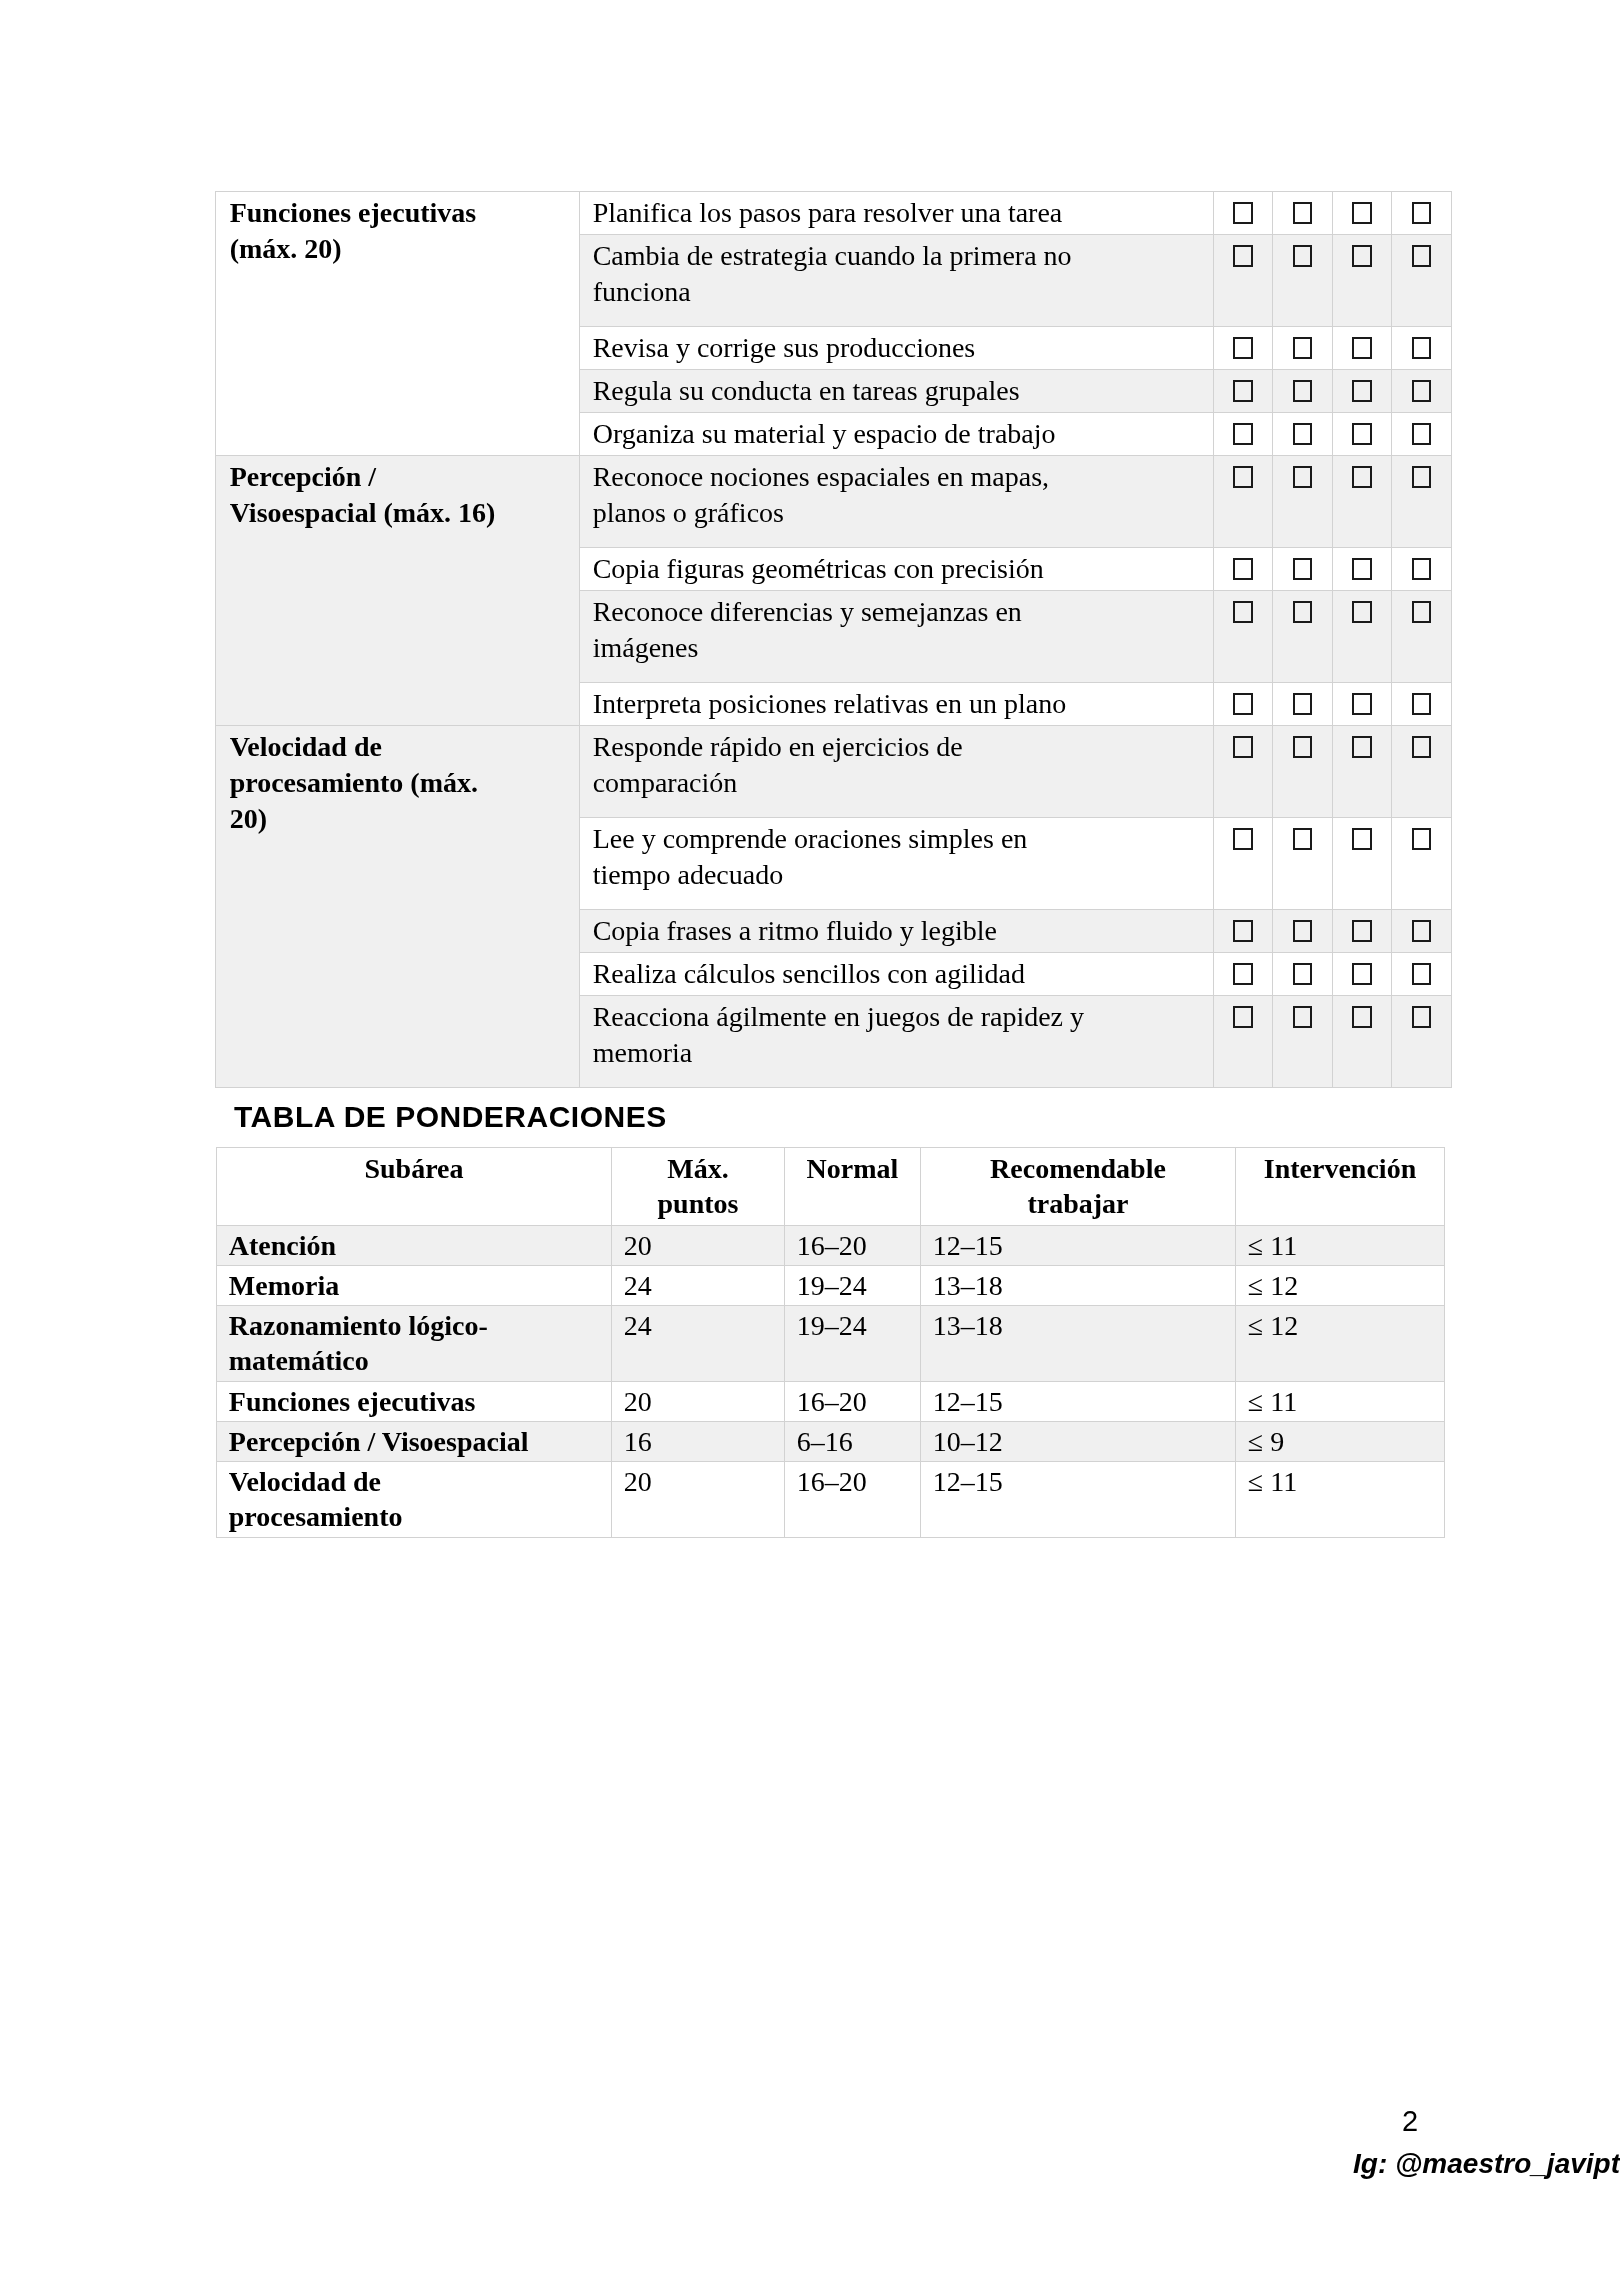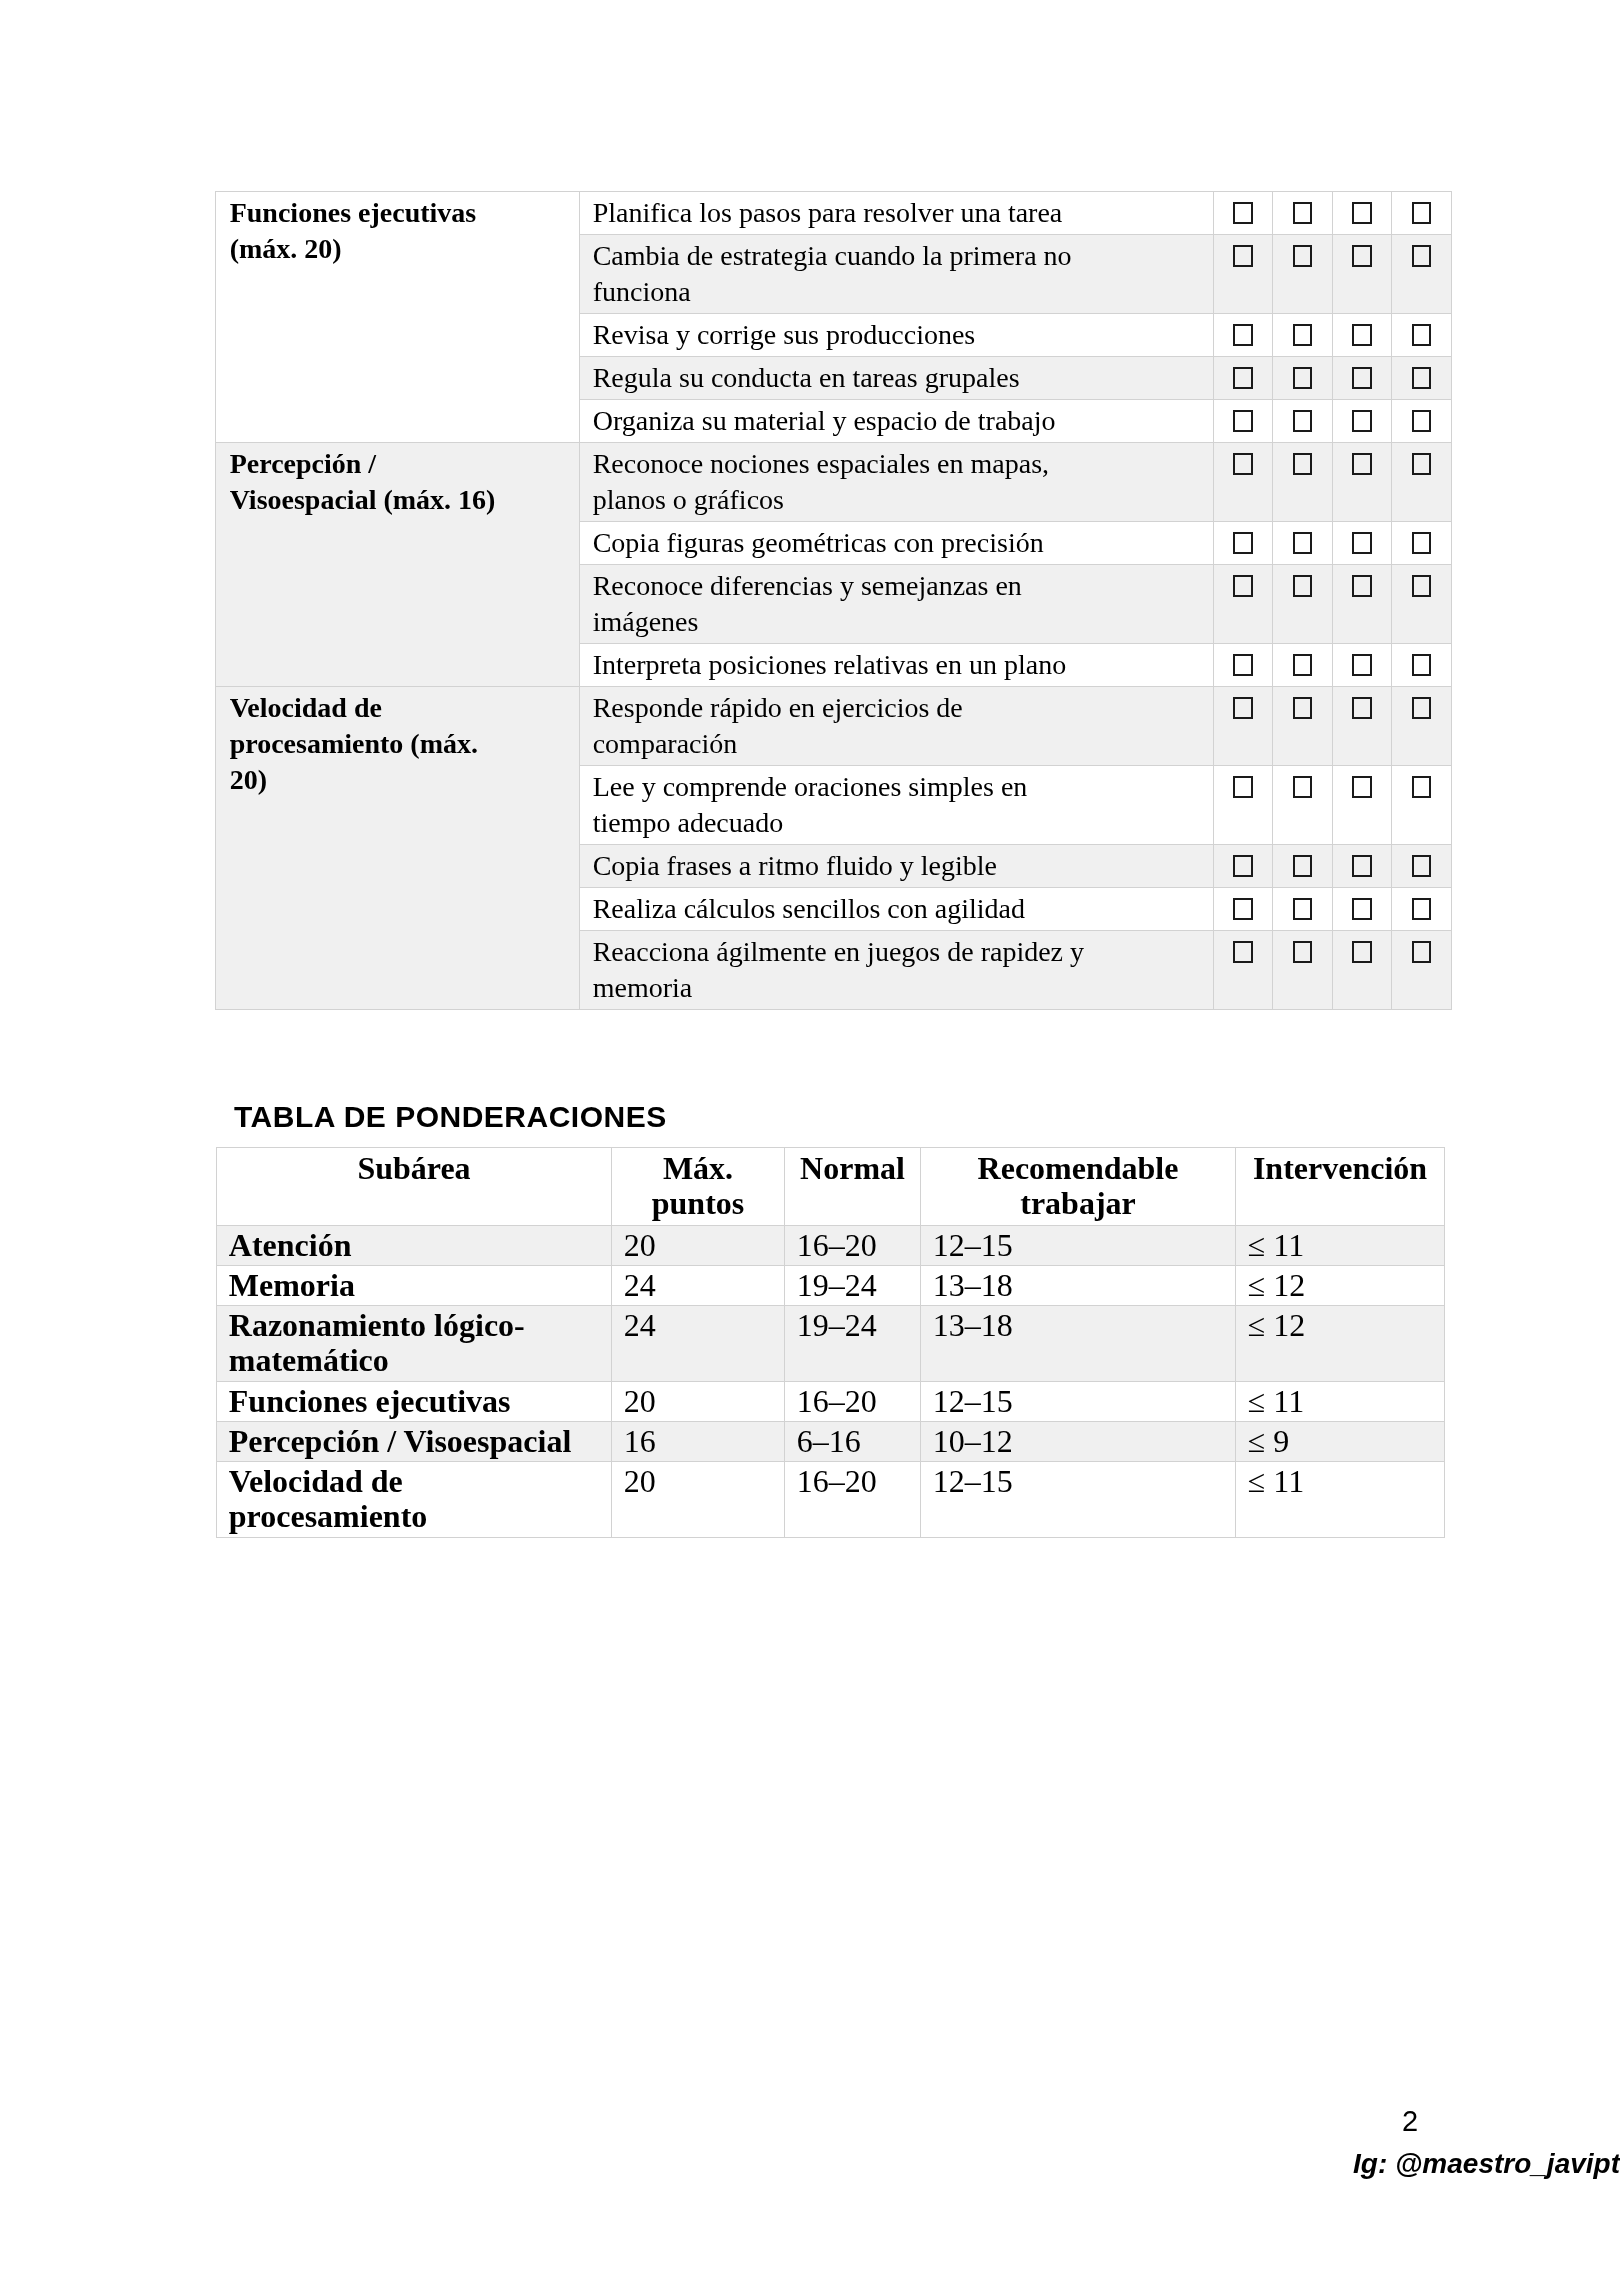--- a/index.html
+++ b/index.html
@@ -54,21 +54,21 @@
   }
   .cbx {
     display: inline-block;
     width: 15.7px;
     height: 18.6px;
     border: 2.9px solid #1a1a1a;
     margin-top: 9.8px;
     background: transparent;
   }
   tr.r44 { height: 43px; }
-  tr.r81 { height: 79px; margin-top: 16px; }
+  tr.r81 { height: 92px; margin-top: 16px; }
 
   
   .pond-title {
     position: absolute;
     left: 234px;
     top: 1100px;
     font-family: "Liberation Sans", sans-serif;
     font-weight: 700;
     font-size: 30px;
     letter-spacing: 0.5px;
@@ -76,21 +76,21 @@
 
   
   .t2 {
     position: absolute;
     left: 216px;
     top: 1147px;
     width: 1228px;
   }
   .t2 td, .t2 th {
     font-family: "Liberation Serif", serif;
-    font-size: 32px;
+    font-size: 28px;
     line-height: 35px;
   }
   .t2 th {
     font-weight: bold;
     text-align: center;
     padding: 2.9px 3.9px;
   }
   .t2 td {
     padding: 2px 7.8px 2px 11.8px;
   }

